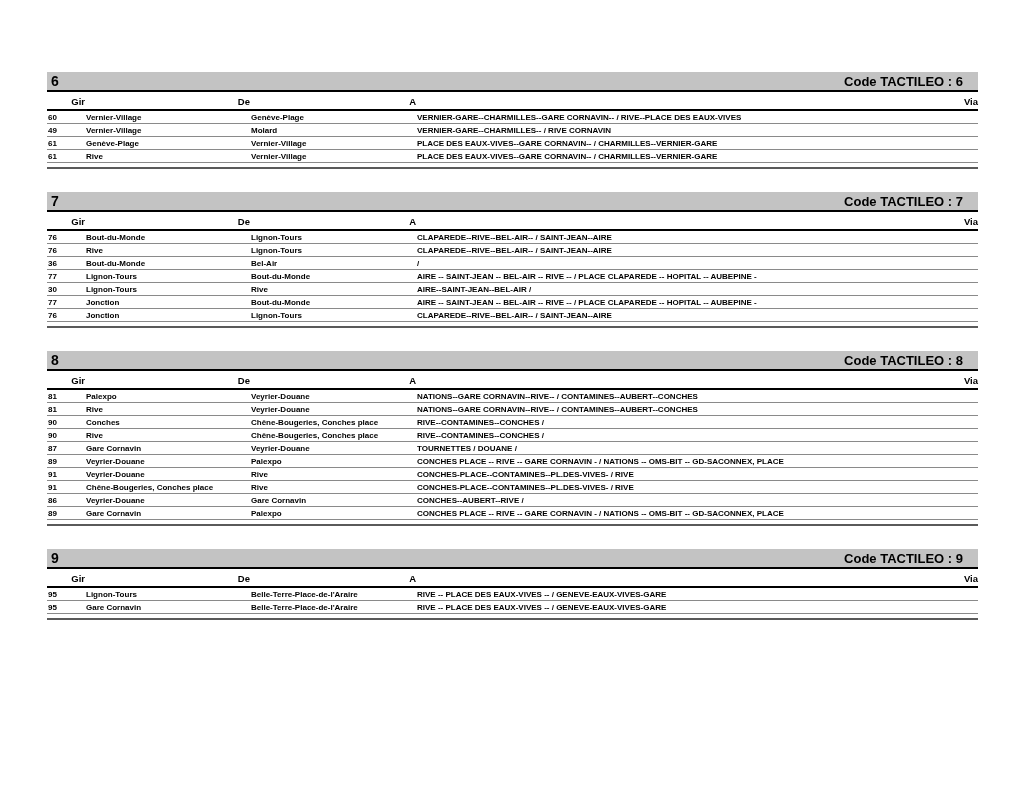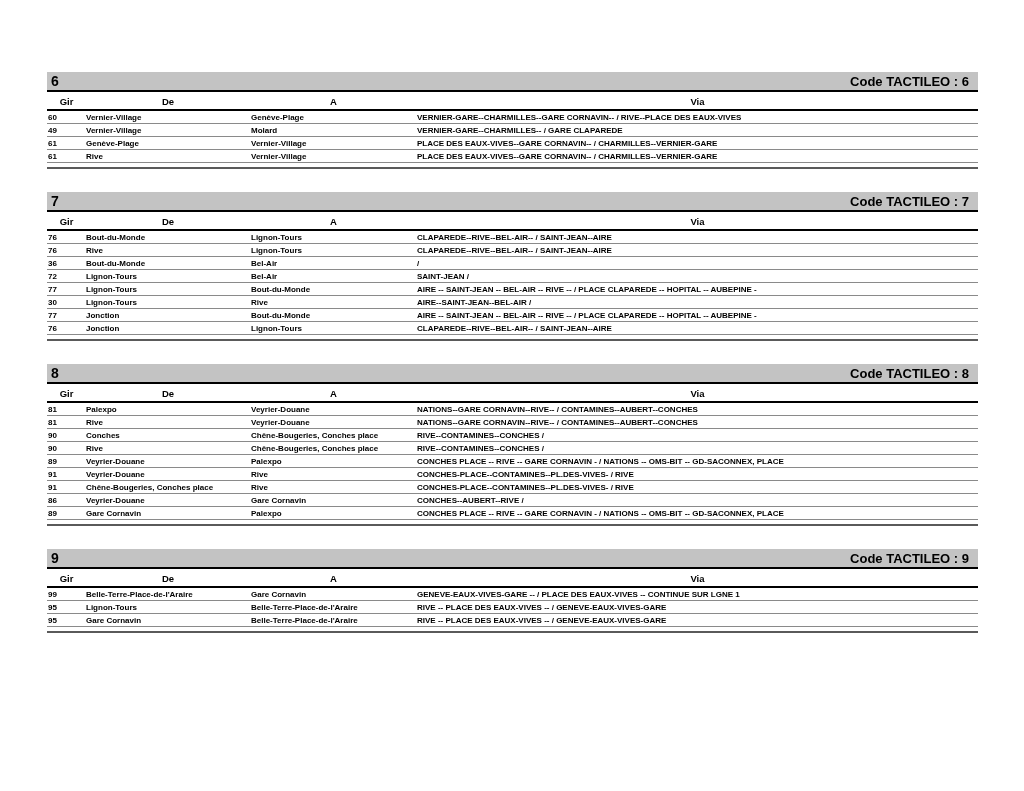--- a/index.html
+++ b/index.html
@@ -45,41 +45,41 @@
     position: absolute;
     left: 4px;
     top: 1px;
     font-size: 14px;
     font-weight: bold;
     line-height: 16px;
     letter-spacing: 0px;
   }
   .section-code {
     position: absolute;
-    right: 9px;
+    right: 15px;
     top: 2px;
     font-size: 13px;
     font-weight: bold;
     line-height: 16px;
   }
 
   
   table.routes {
     width: 100%;
     border-collapse: collapse;
     table-layout: fixed;
     margin-top: 4px;
   }
   table.routes col.c-gir { width: 38px; }
   table.routes col.c-de  { width: 165px; }
   table.routes col.c-a   { width: 166px; }
   table.routes col.c-via { width: 562px; }
 
   table.routes thead th {
-    text-align: center;
+    text-align: right;
     font-size: 9.5px;
     font-weight: bold;
     padding: 0 0 2px 1px;
     border-bottom: 2px solid #000000;
     vertical-align: bottom;
     line-height: 11px;
     white-space: nowrap;
   }
   table.routes tbody td {
     text-align: left;
@@ -131,21 +131,21 @@
             <tr>
               <td>60</td>
               <td>Vernier-Village</td>
               <td>Genève-Plage</td>
               <td>VERNIER-GARE--CHARMILLES--GARE CORNAVIN-- / RIVE--PLACE DES EAUX-VIVES</td>
             </tr>
             <tr>
               <td>49</td>
               <td>Vernier-Village</td>
               <td>Molard</td>
-              <td>VERNIER-GARE--CHARMILLES-- / GARE CLAPAREDE</td>
+              <td>VERNIER-GARE--CHARMILLES-- / RIVE CORNAVIN</td>
             </tr>
             <tr>
               <td>61</td>
               <td>Genève-Plage</td>
               <td>Vernier-Village</td>
               <td>PLACE DES EAUX-VIVES--GARE CORNAVIN-- / CHARMILLES--VERNIER-GARE</td>
             </tr>
             <tr>
               <td>61</td>
               <td>Rive</td>
@@ -189,26 +189,20 @@
               <td>Lignon-Tours</td>
               <td>CLAPAREDE--RIVE--BEL-AIR-- / SAINT-JEAN--AIRE</td>
             </tr>
             <tr>
               <td>36</td>
               <td>Bout-du-Monde</td>
               <td>Bel-Air</td>
               <td>/</td>
             </tr>
             <tr>
-              <td>72</td>
-              <td>Lignon-Tours</td>
-              <td>Bel-Air</td>
-              <td>SAINT-JEAN /</td>
-            </tr>
-            <tr>
               <td>77</td>
               <td>Lignon-Tours</td>
               <td>Bout-du-Monde</td>
               <td>AIRE -- SAINT-JEAN -- BEL-AIR -- RIVE -- / PLACE CLAPAREDE -- HOPITAL -- AUBEPINE -</td>
             </tr>
             <tr>
               <td>30</td>
               <td>Lignon-Tours</td>
               <td>Rive</td>
               <td>AIRE--SAINT-JEAN--BEL-AIR /</td>
@@ -268,20 +262,26 @@
               <td>Chêne-Bougeries, Conches place</td>
               <td>RIVE--CONTAMINES--CONCHES /</td>
             </tr>
             <tr>
               <td>90</td>
               <td>Rive</td>
               <td>Chêne-Bougeries, Conches place</td>
               <td>RIVE--CONTAMINES--CONCHES /</td>
             </tr>
             <tr>
+              <td>87</td>
+              <td>Gare Cornavin</td>
+              <td>Veyrier-Douane</td>
+              <td>TOURNETTES / DOUANE /</td>
+            </tr>
+            <tr>
               <td>89</td>
               <td>Veyrier-Douane</td>
               <td>Palexpo</td>
               <td>CONCHES PLACE -- RIVE -- GARE CORNAVIN - / NATIONS -- OMS-BIT -- GD-SACONNEX, PLACE</td>
             </tr>
             <tr>
               <td>91</td>
               <td>Veyrier-Douane</td>
               <td>Rive</td>
               <td>CONCHES-PLACE--CONTAMINES--PL.DES-VIVES- / RIVE</td>
@@ -323,26 +323,20 @@
           <thead>
             <tr>
               <th>Gir</th>
               <th>De</th>
               <th>A</th>
               <th>Via</th>
             </tr>
           </thead>
           <tbody>
             <tr>
-              <td>99</td>
-              <td>Belle-Terre-Place-de-l'Araire</td>
-              <td>Gare Cornavin</td>
-              <td>GENEVE-EAUX-VIVES-GARE -- / PLACE DES EAUX-VIVES -- CONTINUE SUR LGNE 1</td>
-            </tr>
-            <tr>
               <td>95</td>
               <td>Lignon-Tours</td>
               <td>Belle-Terre-Place-de-l'Araire</td>
               <td>RIVE -- PLACE DES EAUX-VIVES -- / GENEVE-EAUX-VIVES-GARE</td>
             </tr>
             <tr>
               <td>95</td>
               <td>Gare Cornavin</td>
               <td>Belle-Terre-Place-de-l'Araire</td>
               <td>RIVE -- PLACE DES EAUX-VIVES -- / GENEVE-EAUX-VIVES-GARE</td>

